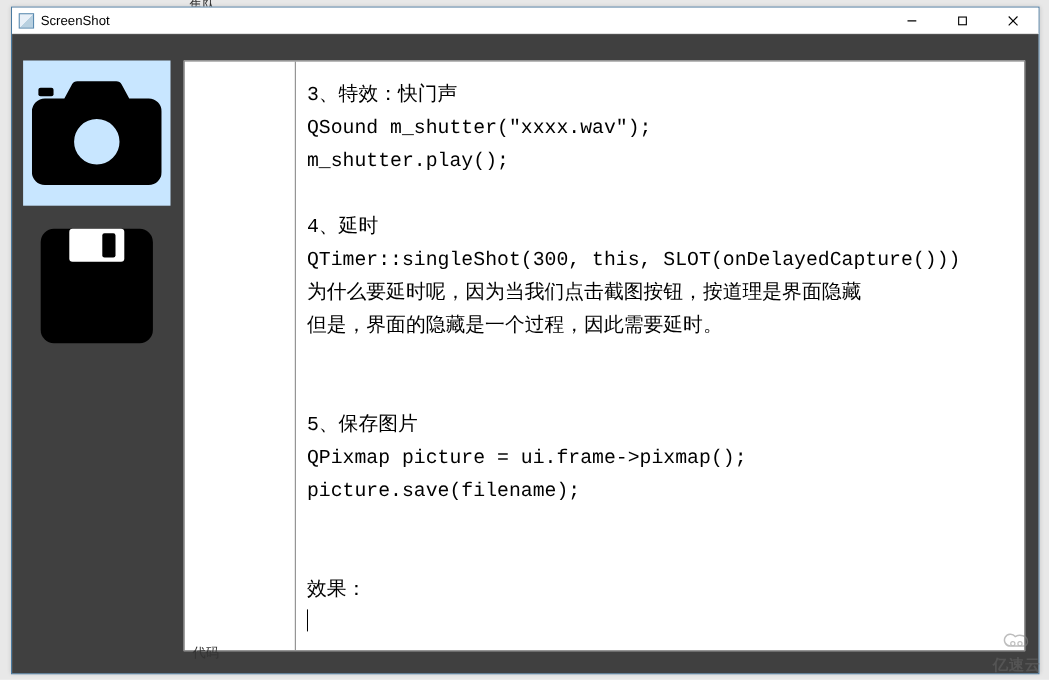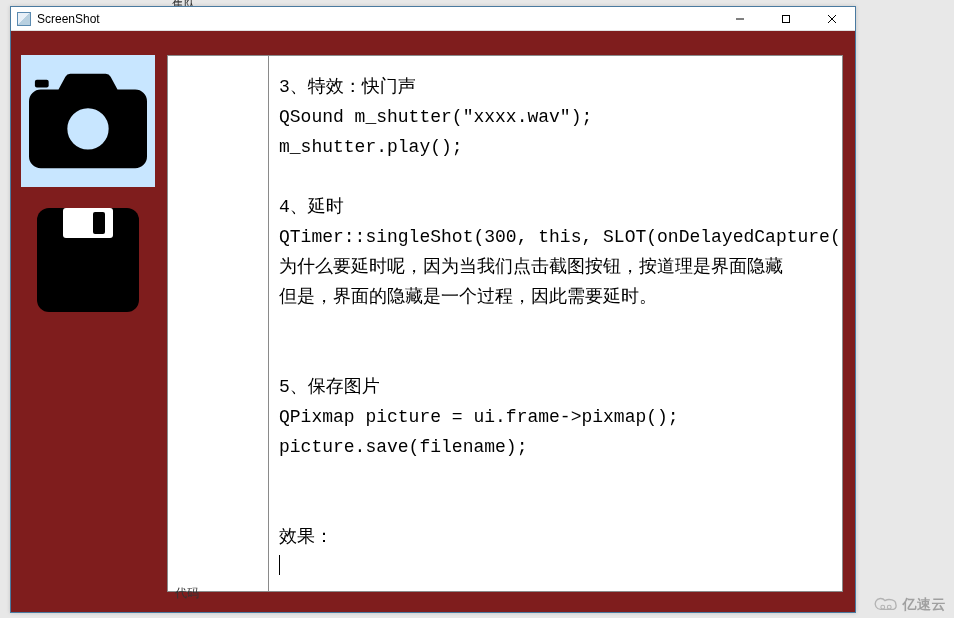--- a/index.html
+++ b/index.html
@@ -8,21 +8,21 @@
       height: 618px;
       background: #e8e8e8;
       font-family: "Microsoft YaHei", sans-serif;
       position: relative;
       overflow: hidden;
     }
     .window {
       position: absolute;
       left: 10px;
       top: 6px;
-      width: 846px;
+      width: 935px;
       height: 607px;
       background: #f0f0f0;
       border: 1px solid #4a7aa0;
       box-shadow: 0 0 4px rgba(0,0,0,0.15);
     }
     .titlebar {
       height: 24px;
       background: #ffffff;
       display: flex;
       align-items: center;
@@ -47,21 +47,21 @@
       display: flex;
       align-items: center;
       justify-content: center;
       font-size: 14px;
       color: #333;
     }
     .titlebar-btn svg { width: 10px; height: 10px; }
     .client {
       position: absolute;
       left: 0; right: 0; top: 24px; bottom: 0;
-      background: #7f1d1d;
+      background: #404040;
     }
     .sidebar {
       position: absolute;
       left: 10px;
       top: 24px;
       width: 140px;
     }
     .icon-btn {
       width: 134px;
       height: 132px;
@@ -115,20 +115,21 @@
       vertical-align: -3px;
     }
     .watermark {
       position: absolute;
       right: 8px;
       bottom: 4px;
       display: flex;
       align-items: center;
       gap: 4px;
       opacity: 0.55;
+      flex-direction: column;
     }
     .watermark-logo {
       width: 26px; height: 18px;
     }
     .watermark-text {
       font-size: 14px;
       font-weight: 600;
       color: #666;
       letter-spacing: 0.5px;
     }

